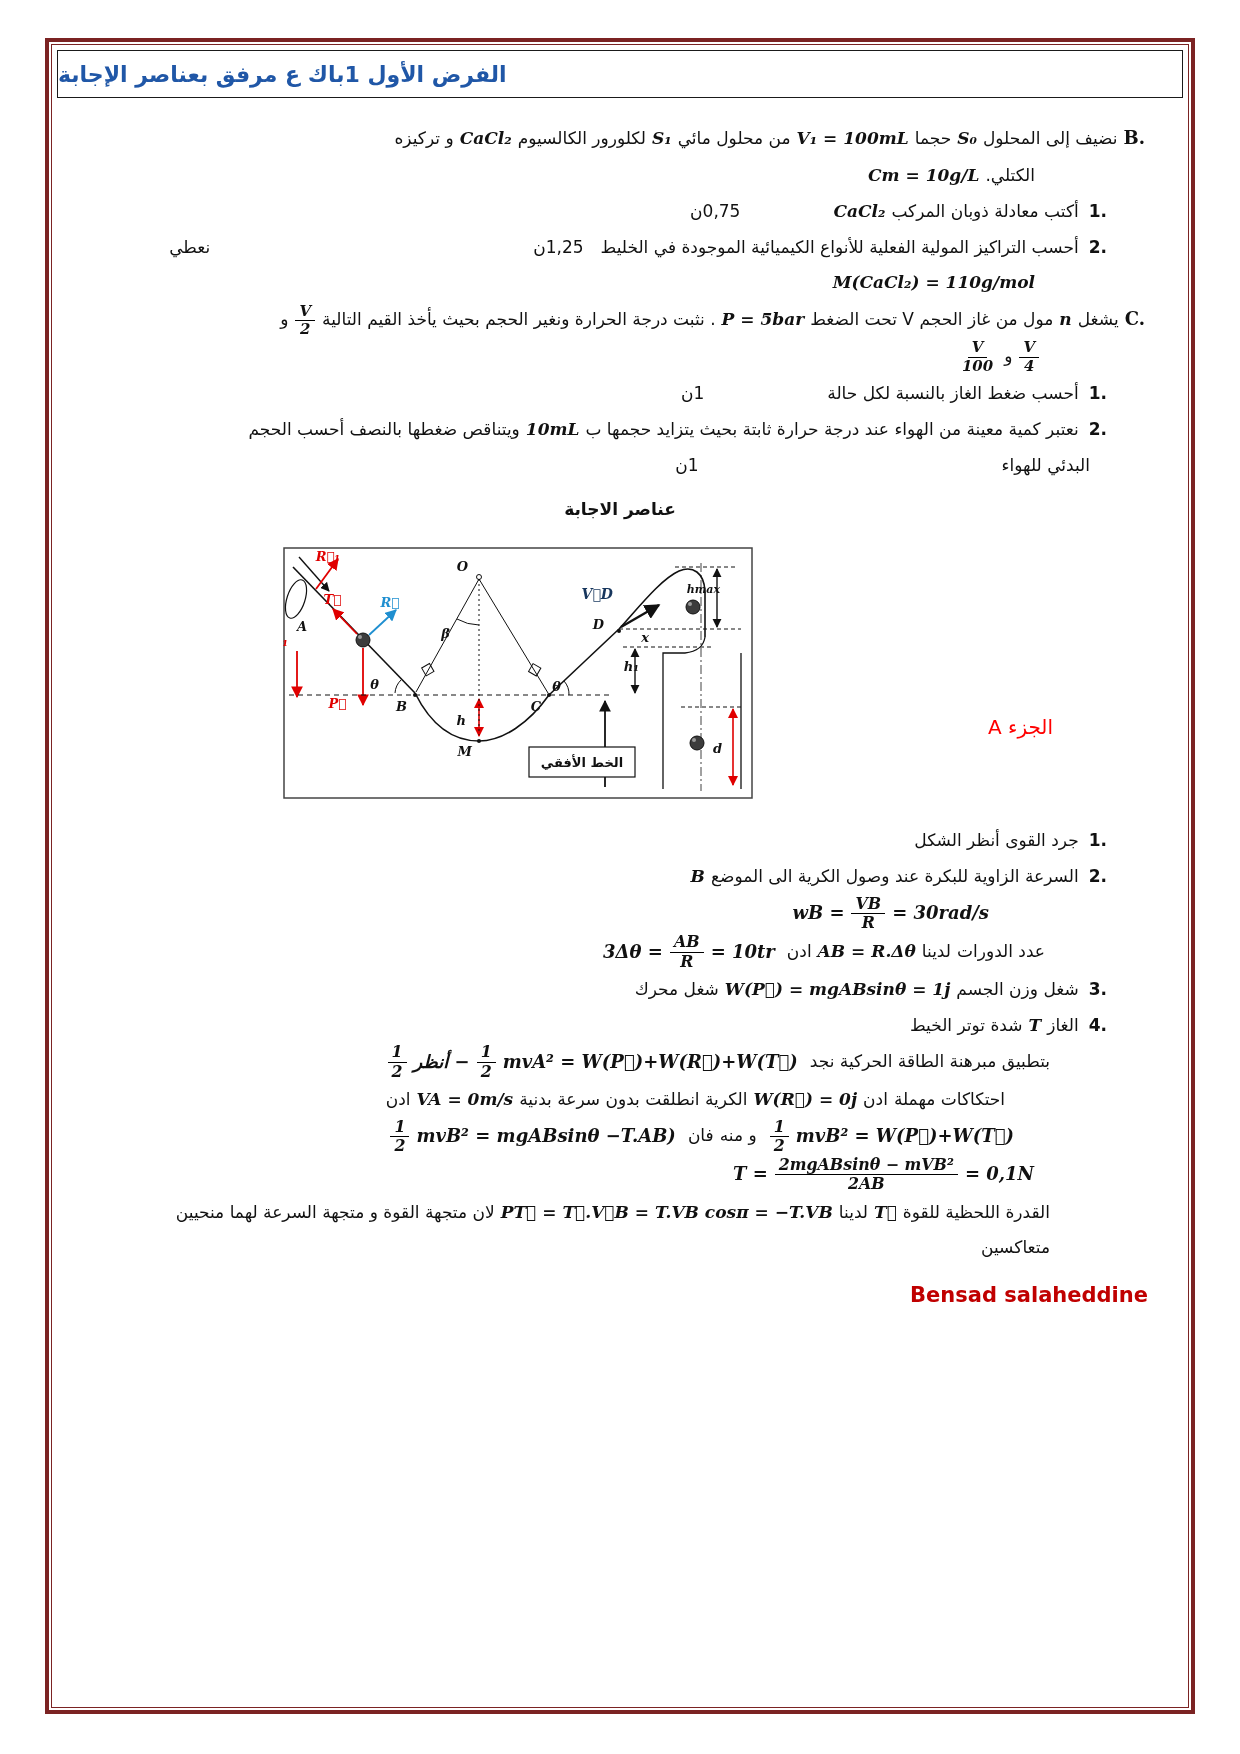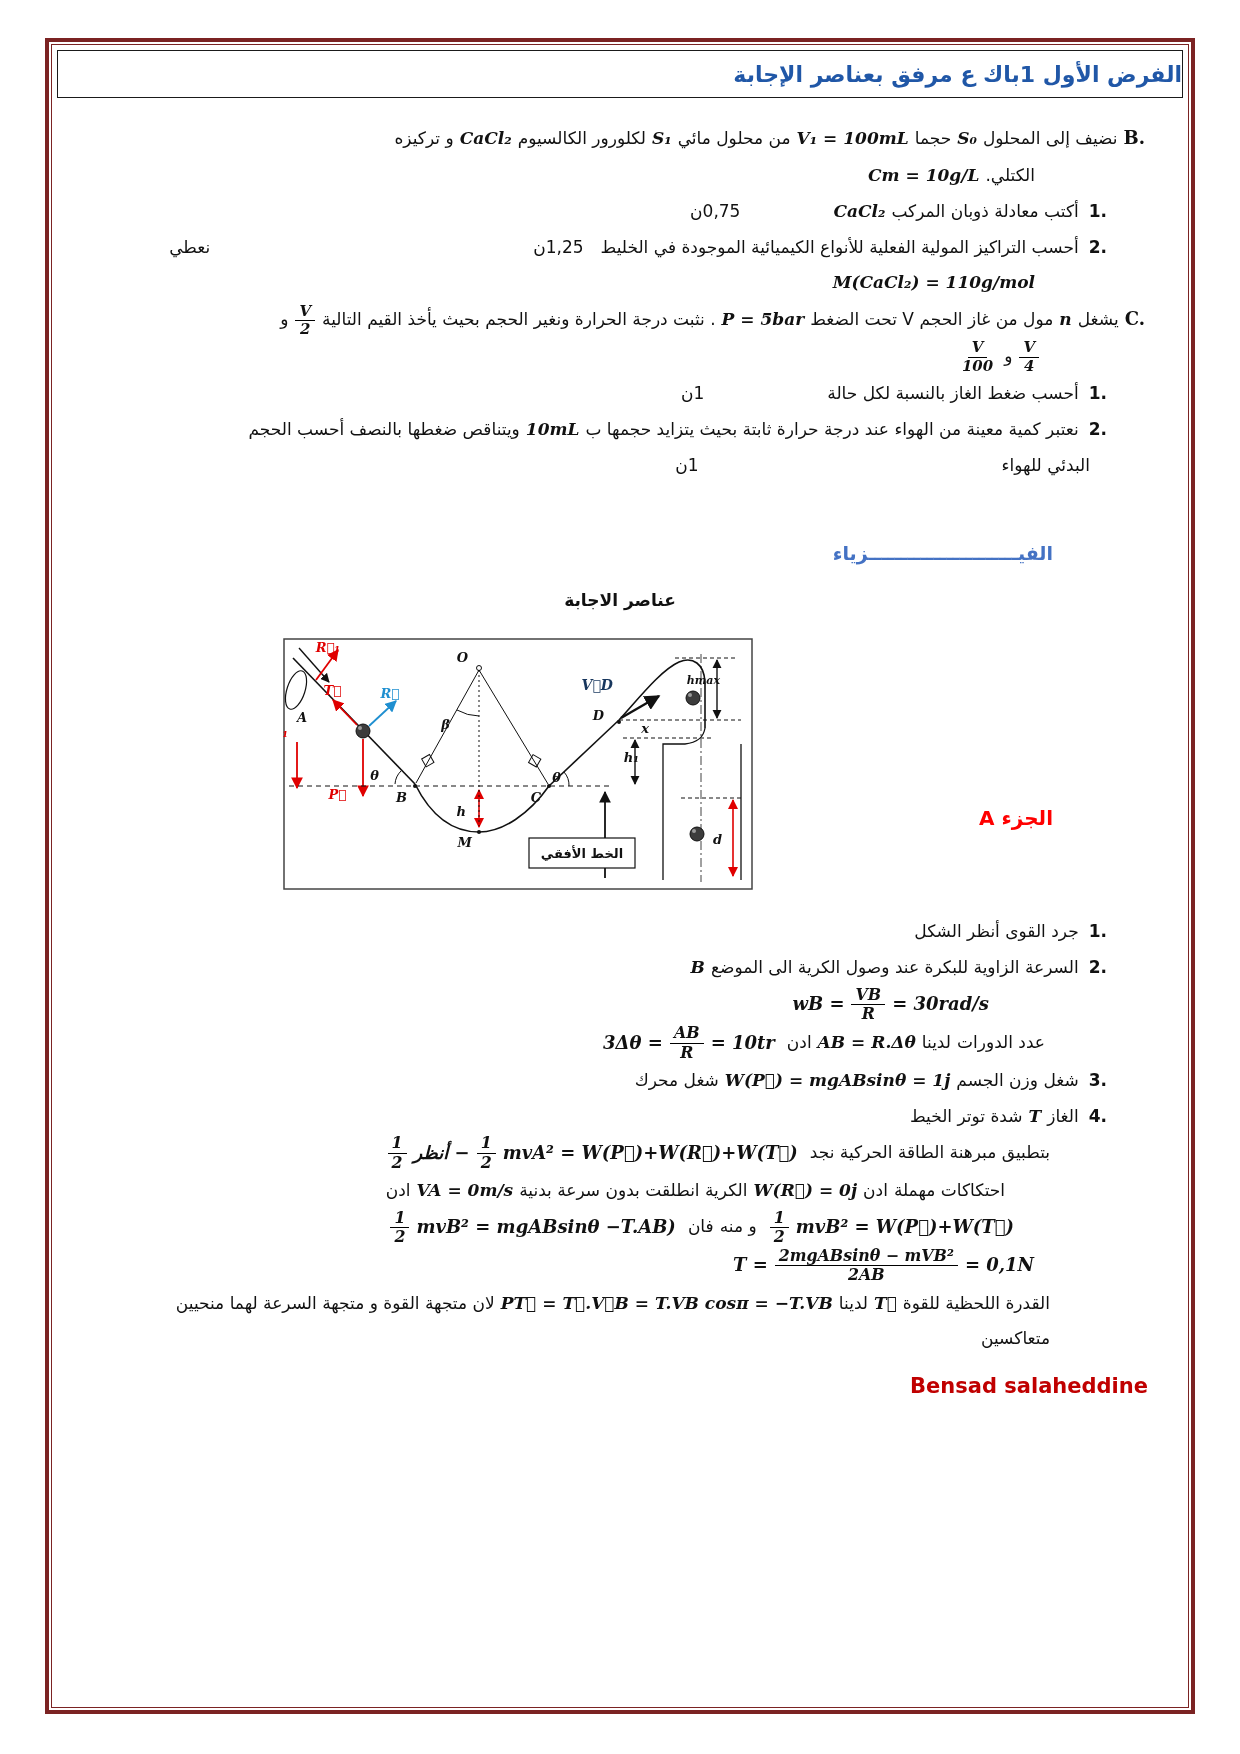--- a/index.html
+++ b/index.html
@@ -4,21 +4,21 @@
 <style>
   :root{
     --frame:#7b2323; --title_blue:#2057a7; --physics_blue:#4472c4;
     --part_red:#ff0000; --footer_red:#c00000; --vector_red:#e00000; --vector_blue:#1f8fd0; --vd_blue:#17365d;
   }
   *{margin:0;padding:0;box-sizing:border-box;}
   html,body{background:#fff;}
   body{width:1240px;height:1754px;position:relative;font-family:"DejaVu Sans",sans-serif;color:#111;}
   .frame{position:absolute;left:45px;top:38px;right:45px;bottom:40px;border:4px solid var(--frame);}
   .frame-inner{position:absolute;inset:2px;border:1px solid var(--frame);overflow:hidden;}
-  .title-box{margin:5px;border:1px solid #1a1a1a;height:48px;display:flex;align-items:center;justify-content:flex-end;}
+  .title-box{margin:5px;border:1px solid #1a1a1a;height:48px;display:flex;align-items:center;justify-content:flex-start;}
   .title{color:var(--title_blue);font-size:22px;font-weight:bold;}
   .content{padding:16px 40px 0 40px;direction:rtl;font-size:17px;}
   .line{text-align:right;line-height:2.05;margin:1px 0;}
   .qline{padding-right:38px;}
   .pr150{padding-right:150px;} .pr140{padding-right:140px;} .pr125{padding-right:125px;}
   .pr110{padding-right:110px;} .pr105{padding-right:105px;} .pr100{padding-right:100px;}
   .pr95{padding-right:95px;}  .pr55{padding-right:55px;}
   .run{margin:0 3px;display:inline-block;}
   .run-ar{font-family:"DejaVu Sans",sans-serif;}
   .run-label{font-family:"DejaVu Serif",serif;font-weight:bold;font-size:18px;}
@@ -28,21 +28,21 @@
   .frac{display:inline-flex;flex-direction:column;align-items:center;vertical-align:middle;line-height:1.15;
         font-family:"DejaVu Serif",serif;font-weight:bold;font-style:italic;font-size:0.88em;margin:0 4px;}
   .fnum{border-bottom:1.5px solid #000;padding:0 4px;}
   .fden{padding:0 4px;}
   .ltrgrp{direction:ltr;display:inline-flex;align-items:center;font-family:"DejaVu Serif",serif;
           font-weight:bold;font-style:italic;font-size:18px;margin:0 6px;vertical-align:middle;}
   .physics-header{color:var(--physics_blue);font-weight:bold;font-size:19px;margin-top:52px;}
   .answers-title{text-align:center;font-weight:600;margin-top:10px;}
   .figure-row{position:relative;height:262px;margin-top:20px;}
   .fig{position:absolute;left:191px;top:0;background:#fff;}
-  .part-label{position:absolute;right:95px;top:168px;color:var(--part_red);font-weight:bold;font-size:20px;}
+  .part-label{position:absolute;right:95px;top:168px;color:var(--part_red);font-weight:normal;font-size:20px;}
   .footer{text-align:right;color:var(--footer_red);font-weight:bold;font-size:21px;margin-top:18px;direction:ltr;}
   .mt14{margin-top:14px;text-align:right;}
   
   .flbl{font-family:"DejaVu Serif",serif;font-style:italic;font-weight:bold;font-size:13px;fill:#111;}
   .flbl.red{fill:var(--vector_red);}
   .flbl.blue{fill:var(--vector_blue);}
   .flbl.vd{fill:var(--vd_blue);font-size:14px;}
   .flbl.small{font-size:11px;}
   .flbl.arabic{font-family:"DejaVu Sans",sans-serif;font-style:normal;font-size:13px;font-weight:bold;}
 </style>
@@ -72,21 +72,20 @@
             <span class="fnum">V</span>
             <span class="fden">4</span>
           </span><span class="run run-ar">و</span><span class="frac">
             <span class="fnum">V</span>
             <span class="fden">100</span>
           </span></div>
     <div class="line qline"><span class="run run-num" dir="ltr">1.</span><span class="run run-ar">أحسب ضغط الغاز بالنسبة لكل حالة</span><span class="run run-mark" style="margin-right: 120px;">1ن</span></div>
     <div class="line qline"><span class="run run-num" dir="ltr">2.</span><span class="run run-ar">نعتبر كمية معينة من الهواء عند درجة حرارة ثابتة بحيث يتزايد حجمها ب</span><span class="run run-math" dir="ltr">10mL</span><span class="run run-ar">ويتناقص ضغطها بالنصف أحسب الحجم</span></div>
     <div class="line pr55"><span class="run run-ar">البدئي للهواء</span><span class="run run-mark" style="margin-right: 300px;">1ن</span></div>
 
-    <div class="line physics-header pr95">الفيـــــــــــــــــــــــزياء</div>
     <div class="line answers-title">عناصر الاجابة</div>
 
     <div class="figure-row">
       <svg class="fig" width="470" height="252" viewBox="0 0 470 252">
         <defs>
           <marker id="aR" viewBox="0 0 10 10" refX="9" refY="5" markerWidth="6.5" markerHeight="6.5" orient="auto-start-reverse">
                 <path d="M0,0 L10,5 L0,10 z" fill="#e00000"></path>
               </marker>
           <marker id="aK" viewBox="0 0 10 10" refX="9" refY="5" markerWidth="6.5" markerHeight="6.5" orient="auto-start-reverse">
                 <path d="M0,0 L10,5 L0,10 z" fill="#111"></path>

